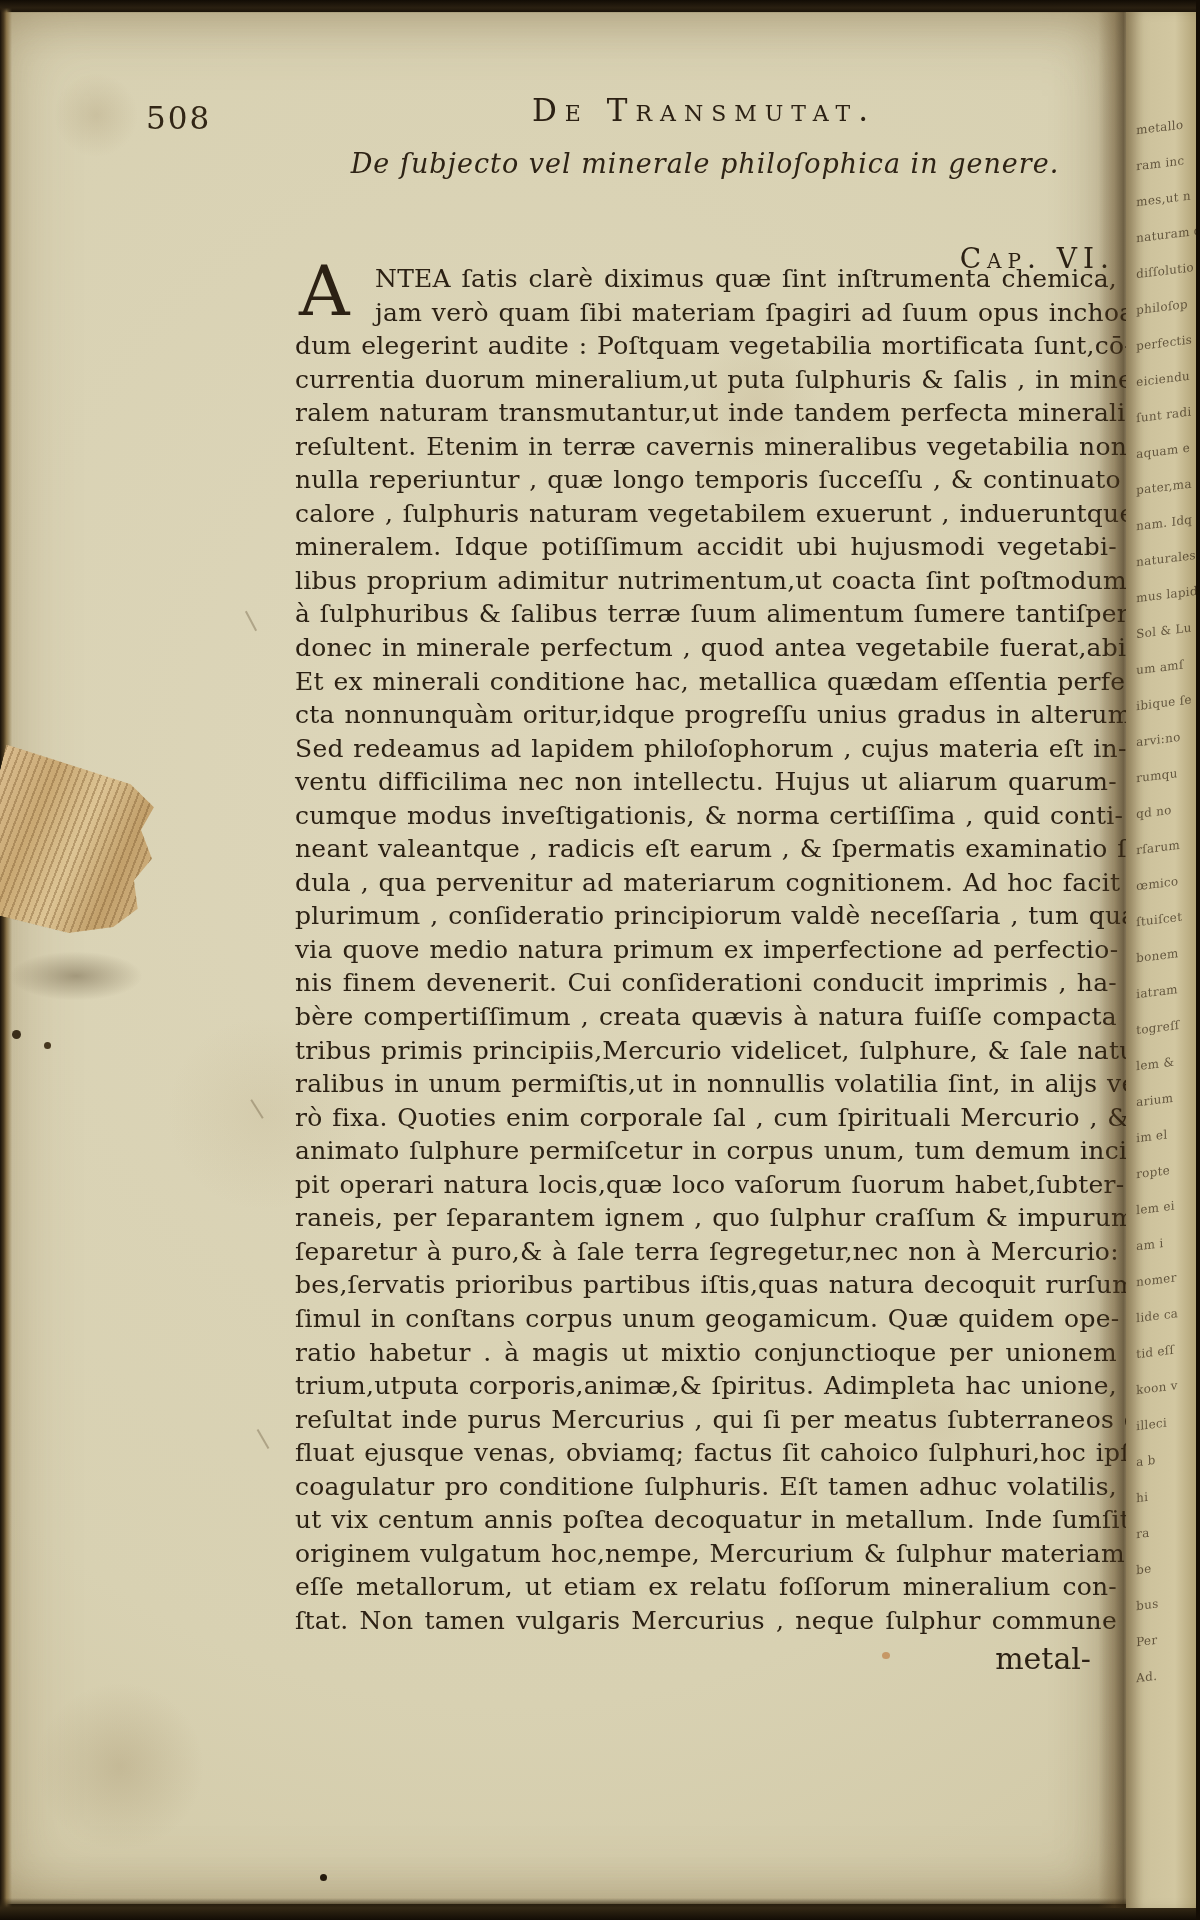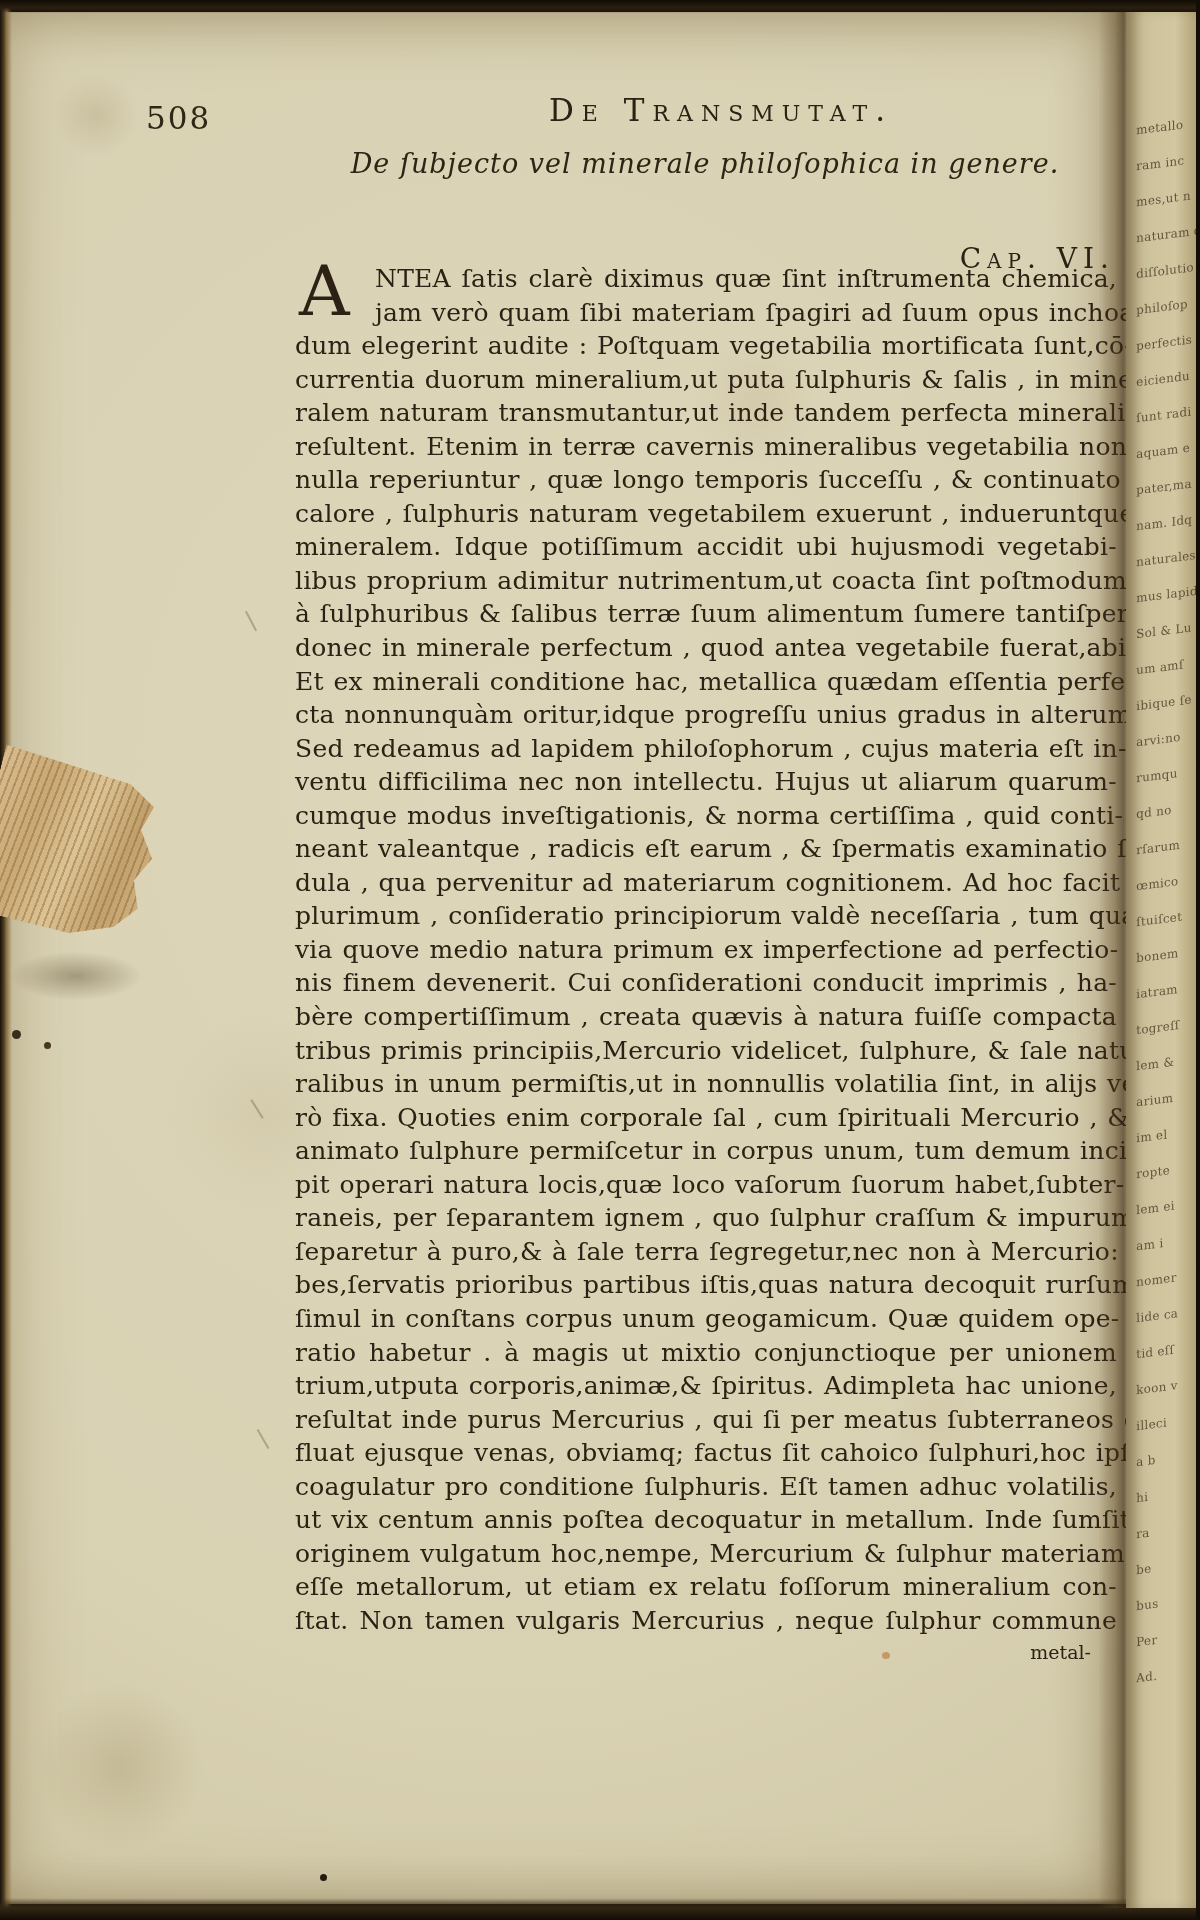--- a/index.html
+++ b/index.html
@@ -83,21 +83,21 @@
   .margin-mark{
     position:absolute;width:22px;height:2px;background:rgba(95,78,50,.35);
   }
   
   .ink{color:#2c2114;text-align:right;}
   .page-number{
     position:absolute;left:146px;top:100px;
     font-size:31px;letter-spacing:2px;color:#3226166;color:#322616;
   }
   .running-title{
-    position:absolute;left:311px;top:92px;width:820px;text-align:center;
+    position:absolute;left:294px;top:92px;width:820px;text-align:center;
     font-size:31px;font-variant:small-caps;letter-spacing:8px;color:#2c2114;
   }
   .subtitle{
     position:absolute;left:295px;top:148px;width:820px;text-align:center;
     font-size:27px;font-style:italic;letter-spacing:1px;color:#2e2315;
   }
   .chapter{
     position:absolute;left:295px;top:203px;width:820px;text-align:right;
     font-size:28px;font-variant:small-caps;letter-spacing:6px;color:#2c2114;margin-top:39px;
   }
@@ -110,21 +110,21 @@
     font-size:25px;color:#2c2114;letter-spacing:.25px;word-spacing:1.5px;
   }
   .line{
     height:33.55px;line-height:33.55px;white-space:nowrap;
     text-align:justify;text-align-last:justify;overflow:visible;
   }
   .line:nth-child(1),.line:nth-child(2){padding-left:80px;}
   .catchword-row{
     position:absolute;left:295px;top:1641px;width:822px;
     text-align:right;padding-right:26px;box-sizing:border-box;
-    font-size:19px;color:#2c2114;
+    font-size:30px;color:#2c2114;
   }
 </style>
 </head>
 <body>
 
 <div class="paper"></div>
 <div class="stains"></div>
 
 <div class="page-number ink">508</div>
 <div class="running-title">De Transmutat.</div>

